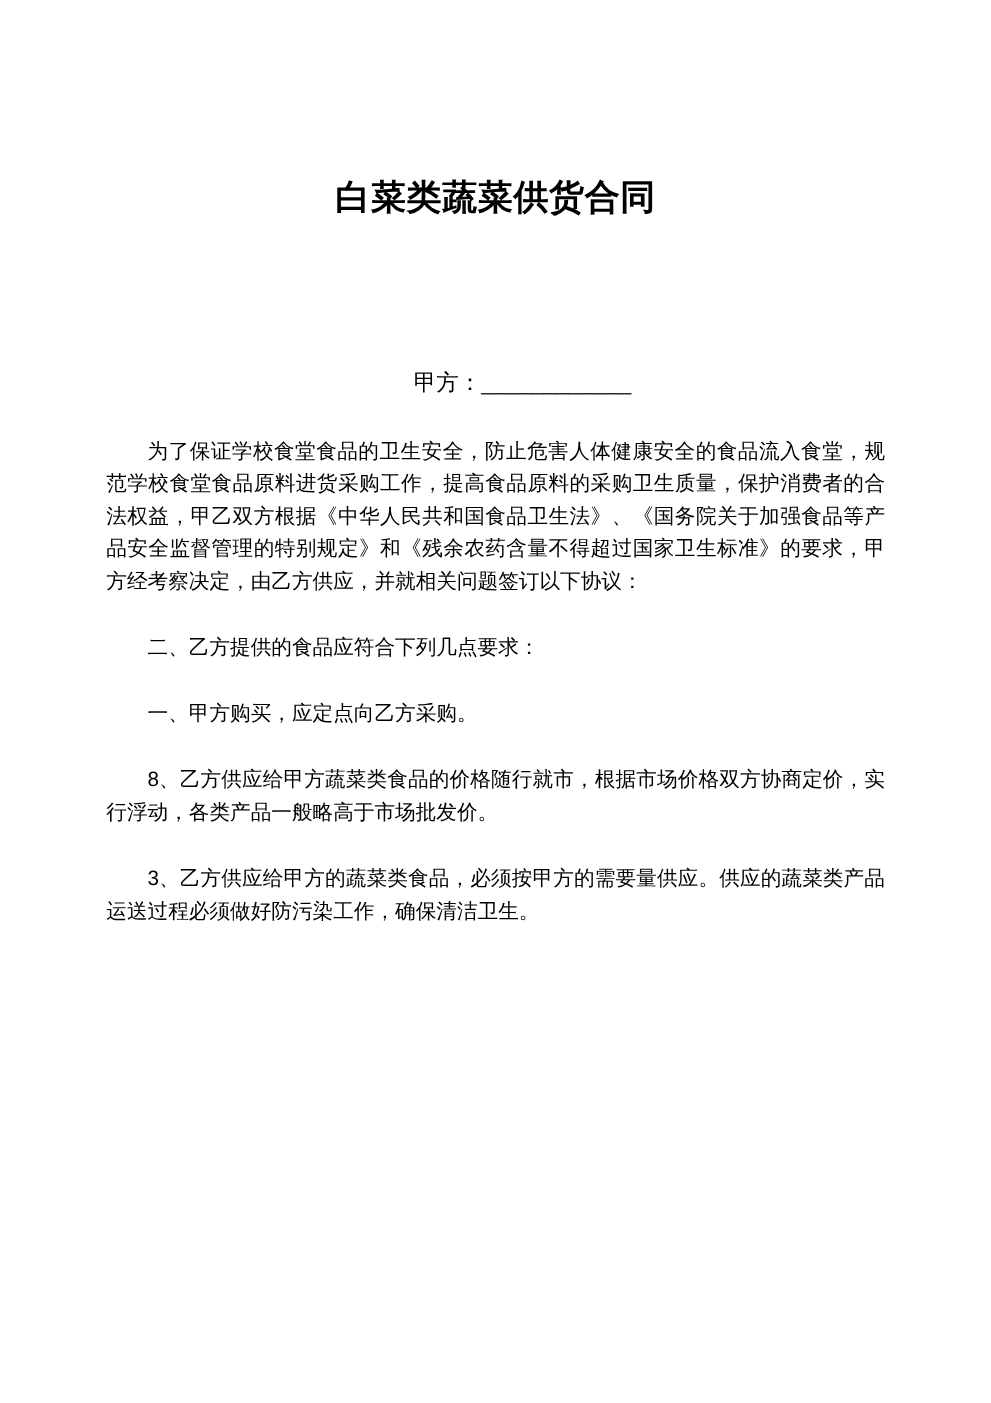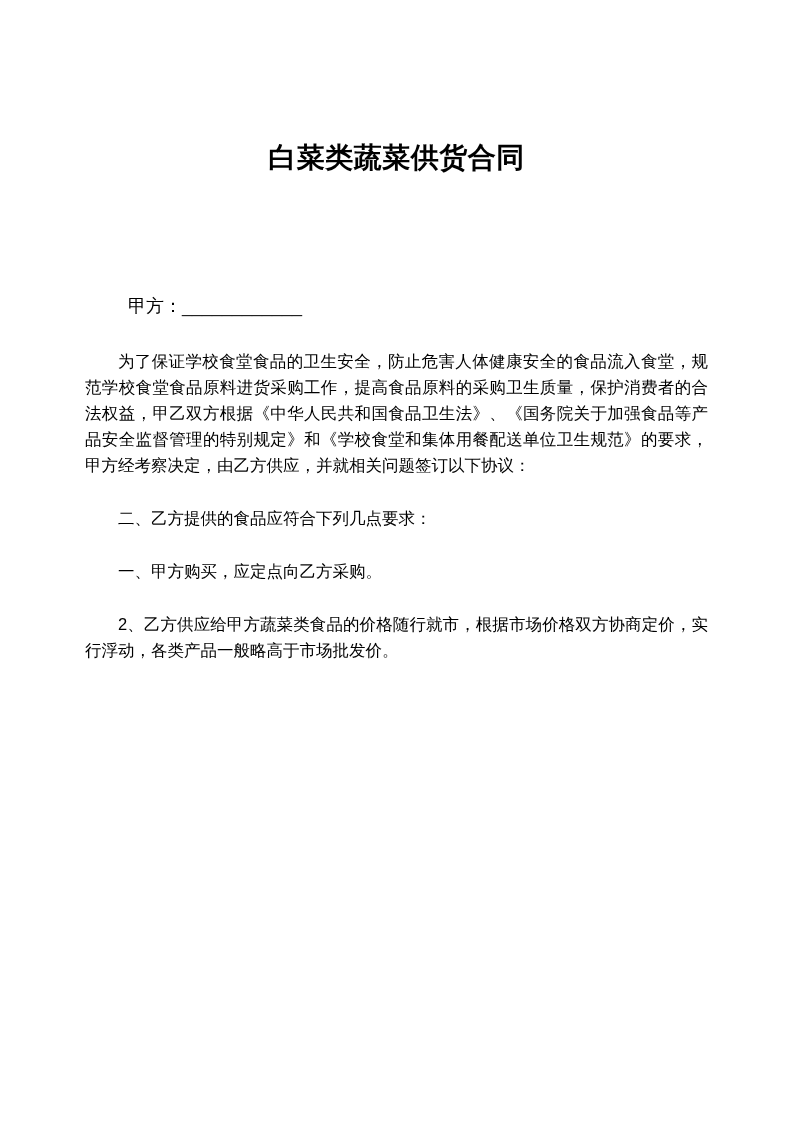--- a/index.html
+++ b/index.html
@@ -25,20 +25,21 @@
     line-height: 34px;
     font-weight: bold;
     text-align: center;
     letter-spacing: 0.5px;
   }
   .party-line {
     font-size: 18px;
     line-height: 26px;
     padding-left: 43px;
     white-space: nowrap;
+    text-align: center;
   }
   .party-line.first {
     margin-bottom: 29px;
   }
   .party-line.second {
     margin-bottom: 27px;
   }
   .party-blank {
     display: inline-block;
     letter-spacing: 0;
@@ -68,26 +69,27 @@
 
 <div class="page">
 
   <h1 class="doc-title">白菜类蔬菜供货合同</h1>
 
   <div class="party-line first">
     <span>甲方：</span><span class="party-blank">____________</span>
   </div>
 
 
-  <p class="body-para">为了保证学校食堂食品的卫生安全，防止危害人体健康安全的食品流入食堂，规范学校食堂食品原料进货采购工作，提高食品原料的采购卫生质量，保护消费者的合法权益，甲乙双方根据《中华人民共和国食品卫生法》、《国务院关于加强食品等产品安全监督管理的特别规定》和《学校食堂和集体用餐配送单位卫生规范》的要求，甲方经考察决定，由乙方供应，并就相关问题签订以下协议：</p>
+  <p class="body-para">为了保证学校食堂食品的卫生安全，防止危害人体健康安全的食品流入食堂，规范学校食堂食品原料进货采购工作，提高食品原料的采购卫生质量，保护消费者的合法权益，甲乙双方根据《中华人民共和国食品卫生法》、《国务院关于加强食品等产品安全监督管理的特别规定》和《残余农药含量不得超过国家卫生标准》的要求，甲方经考察决定，由乙方供应，并就相关问题签订以下协议：</p>
 
   <p class="body-para">二、乙方提供的食品应符合下列几点要求：</p>
 
   <p class="body-para">一、甲方购买，应定点向乙方采购。</p>
 
 
-  <p class="body-para">2、乙方供应给甲方蔬菜类食品的价格随行就市，根据市场价格双方协商定价，实行浮动，各类产品一般略高于市场批发价。</p>
+  <p class="body-para">8、乙方供应给甲方蔬菜类食品的价格随行就市，根据市场价格双方协商定价，实行浮动，各类产品一般略高于市场批发价。</p>
 
+  <p class="body-para">3、乙方供应给甲方的蔬菜类食品，必须按甲方的需要量供应。供应的蔬菜类产品运送过程必须做好防污染工作，确保清洁卫生。</p>
 
 
   <div class="page-number">1</div>
 
 </div>
 
 </body></html>

